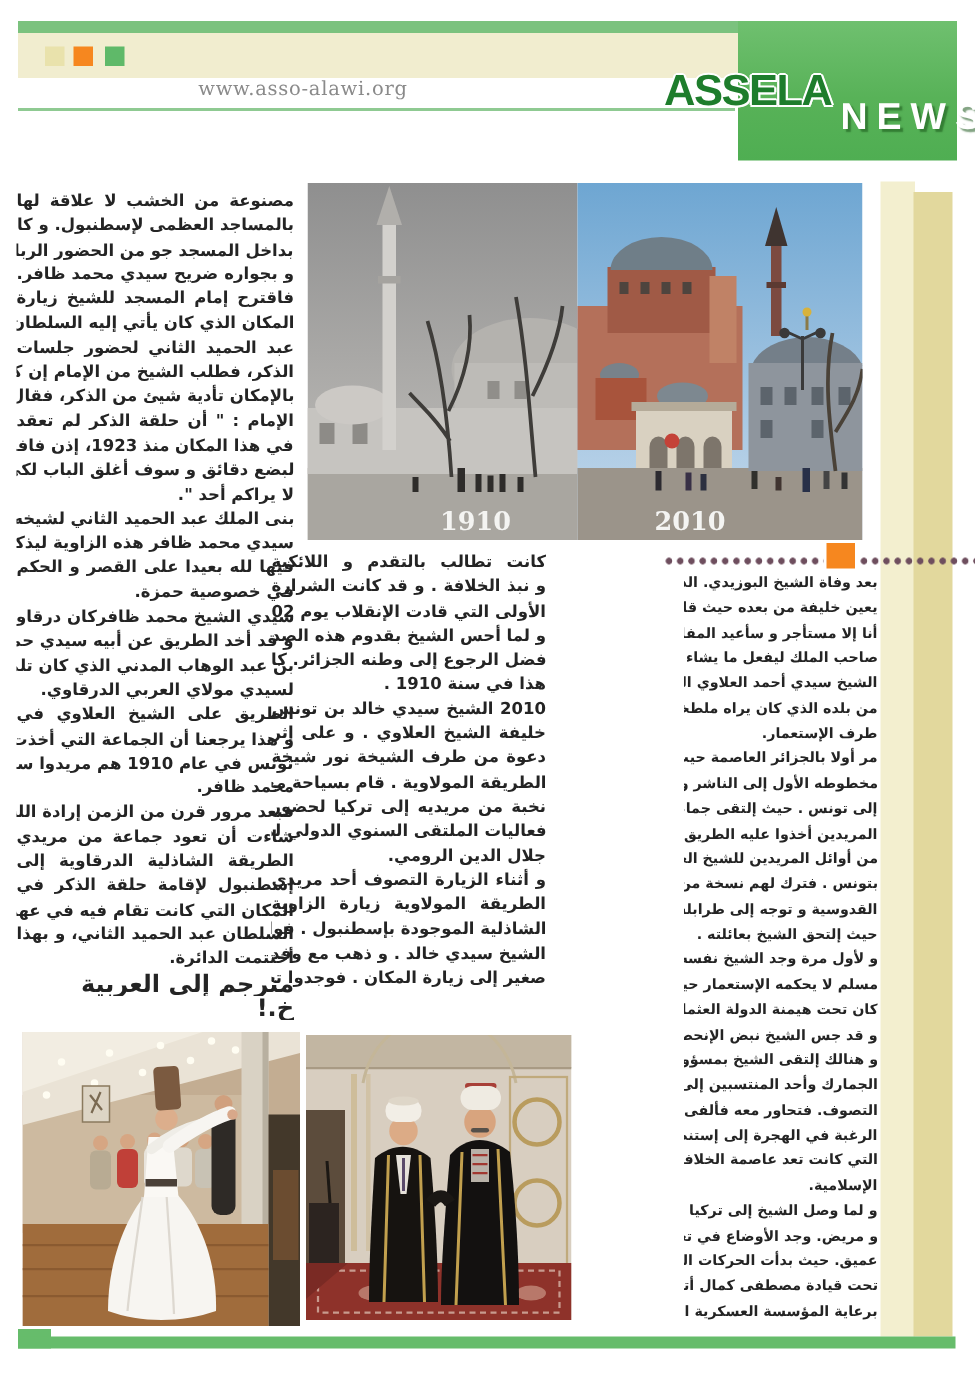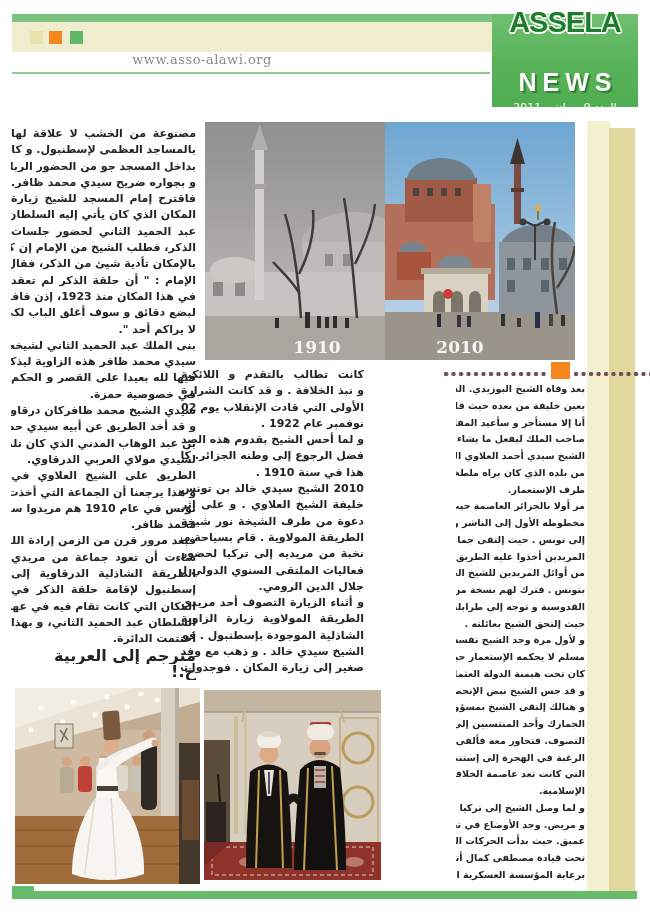--- a/index.html
+++ b/index.html
@@ -12,21 +12,21 @@
   .cream-bar{left:12px;top:22px;width:480px;height:30px;background:#f1edcf;}
   .sq{position:absolute;top:9px;width:13px;height:13px;}
   .sq1{left:18px;background:#e9e2ac;}
   .sq2{left:37px;background:#f6871f;}
   .sq3{left:58px;background:#5fb969;}
   .site-url{left:12px;top:52px;width:380px;text-align:center;
             font-family:"DejaVu Serif",serif;font-size:13px;color:#8a8a8a;letter-spacing:.5px;}
   .header-rule{left:12px;top:72px;width:478px;height:2px;background:#8fca92;}
   .logo-box{left:492px;top:14px;width:146px;height:93px;
             background:linear-gradient(180deg,#6fc06f 0%,#58b258 55%,#4fae52 100%);
-            display:flex;flex-direction:column;align-items:center;justify-content:center;}
+            display:flex;flex-direction:row;align-items:center;justify-content:center;}
   .logo-title{font-family:"Liberation Sans",sans-serif;font-weight:bold;font-size:29px;line-height:28px;
               color:#1e7d2c;letter-spacing:-1px;
               text-shadow:-1.5px 0 #fff,1.5px 0 #fff,0 -1.5px #fff,0 1.5px #fff,
                           -1px -1px #fff,1px 1px #fff,-1px 1px #fff,1px -1px #fff;}
   .logo-sub{font-family:"Liberation Sans",sans-serif;font-weight:bold;font-size:25px;line-height:23px;
             color:#fff;letter-spacing:6px;text-indent:6px;text-shadow:2px 2px 1px rgba(25,85,25,.55);margin-top:35px;}
   .logo-issue{direction:rtl;color:#fff;font-size:11px;margin-top:7px;}
 
   
   .col{position:absolute;direction:rtl;font-weight:bold;color:#242424;}
@@ -223,21 +223,20 @@
     <div class="tline">المكان التي كانت تقام فيه في عهد</div>
     <div class="tline">السلطان عبد الحميد الثاني، و بهذا</div>
     <div class="tline end">أختتمت الدائرة.</div>
     <div class="tline end big">مترجم إلى العربية</div>
     <div class="tline end big">خ.!</div>
   </div>
 <div class="col col-middle">
     <div class="tline">كانت تطالب بالتقدم و اللائكية</div>
     <div class="tline">و نبذ الخلافة . و قد كانت الشرارة</div>
     <div class="tline">الأولى التي قادت الإنقلاب يوم 02</div>
-    <div class="tline end">نوفمبر عام 1922 .</div>
     <div class="tline">و لما أحس الشيخ بقدوم هذه الصدمة</div>
     <div class="tline">فضل الرجوع إلى وطنه الجزائر. كان</div>
     <div class="tline end">هذا في سنة 1910 .</div>
     <div class="tline">2010 الشيخ سيدي خالد بن تونس</div>
     <div class="tline">خليفة الشيخ العلاوي . و على إثر</div>
     <div class="tline">دعوة من طرف الشيخة نور شيخة</div>
     <div class="tline">الطريقة المولاوية . قام بسياحة مع</div>
     <div class="tline">نخبة من مريديه إلى تركيا لحضور</div>
     <div class="tline">فعاليات الملتقى السنوي الدولي لمولانا</div>
     <div class="tline end">جلال الدين الرومي.</div>

